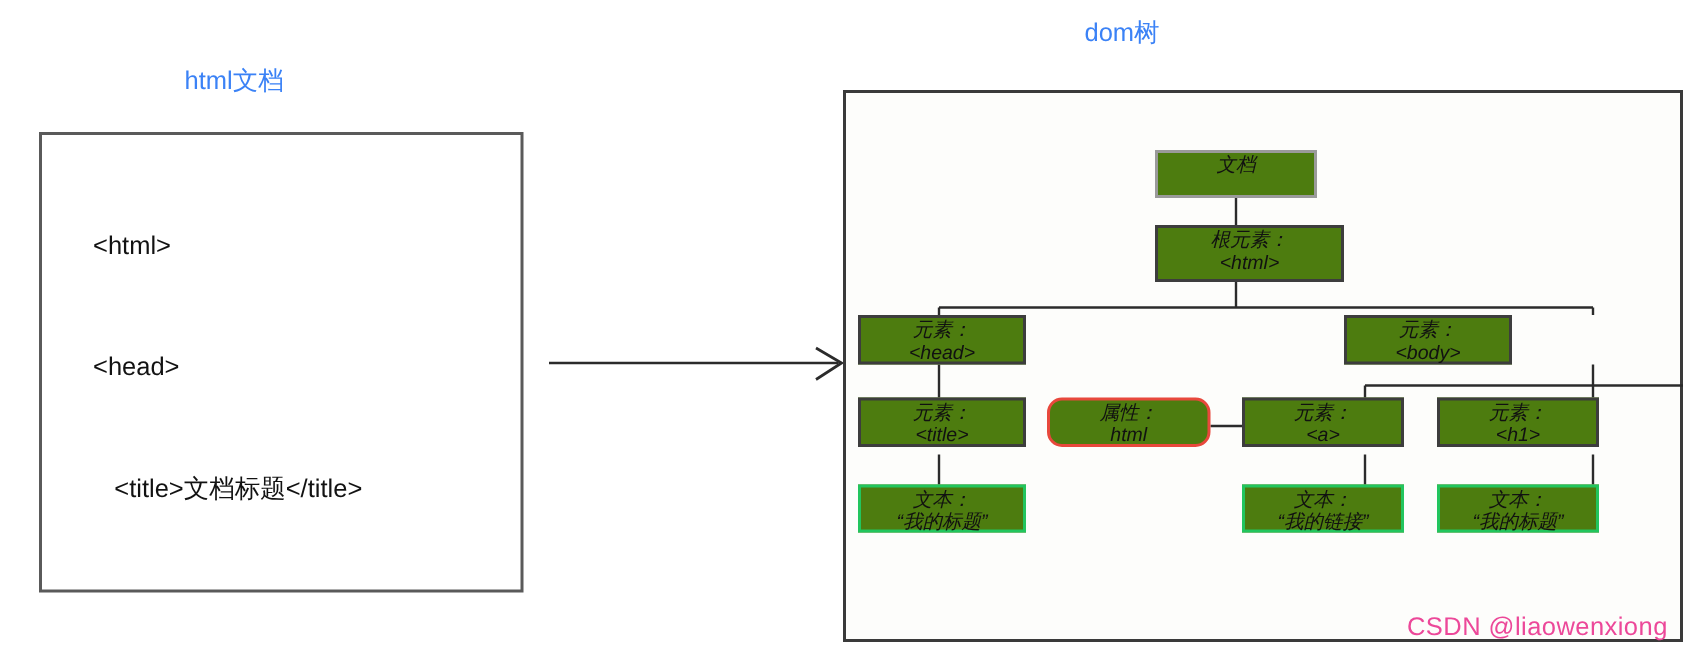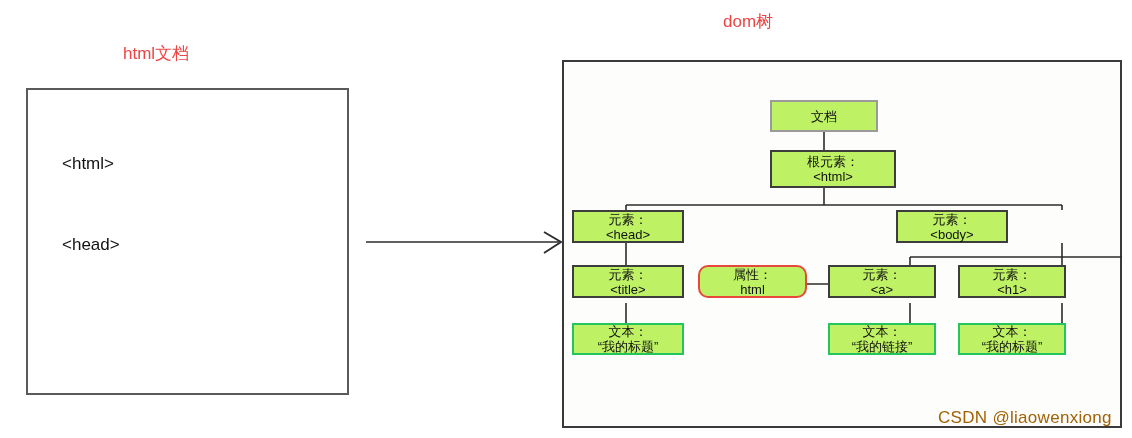--- a/index.html
+++ b/index.html
@@ -15,21 +15,21 @@
     width: 1132px;
     height: 438px;
     background: #ffffff;
     overflow: hidden;
   }
 
   
   .panel-title {
     position: absolute;
     font-size: 17px;
-    color: #ef4444;
+    color: #3b82f6;
     font-weight: 500;
     white-space: nowrap;
   }
   #html-doc-title { left: 86px; top: 42px; margin-left: 37px; }
   #dom-tree-title { left: 723px; top: 10px; }
 
   #code-box {
     position: absolute;
     left: 26px;
     top: 88px;
@@ -74,58 +74,60 @@
     position: absolute;
     left: 562px;
     top: 60px;
     width: 560px;
     height: 368px;
   }
 
   .node {
     position: absolute;
     box-sizing: border-box;
-    background: #bef264;
+    background: #4d7c0f;
     display: flex;
     flex-direction: column;
     align-items: center;
-    justify-content: center;
+    justify-content: flex-start;
     font-size: 13px;
     line-height: 15px;
     color: #111111;
     white-space: nowrap;
+    font-style: italic;
   }
   .node .ln1 { display: block; }
   .node .ln2 { display: block; }
   .node.gray   { border: 2px solid #9a9a9a; }
   .node.dark   { border: 2px solid #3d3d3d; }
   .node.red    { border: 2px solid #e8483c; }
   .node.blue   { border: 2px solid #22c55e; }
 
   #watermark {
     position: absolute;
     left: 938px;
     top: 408px;
     font-size: 17px;
-    color: #a16207;
+    color: #ec4899;
     white-space: nowrap;
     letter-spacing: 0.3px;
   }
 </style>
 </head>
 <body>
 
 <div id="canvas">
 
   <div class="panel-title" id="html-doc-title">html文档</div>
 
   <div id="code-box">
     <div id="code-lines">
       <div class="code-line">&lt;html&gt;</div>
       <div class="code-line">&lt;head&gt;</div>
+      <div class="code-line">   &lt;title&gt;文档标题&lt;/title&gt;</div>
       
       
       
       
       
       
     </div>
   </div>
 
   <svg id="arrow" viewBox="0 0 196 28" xmlns="http://www.w3.org/2000/svg">

